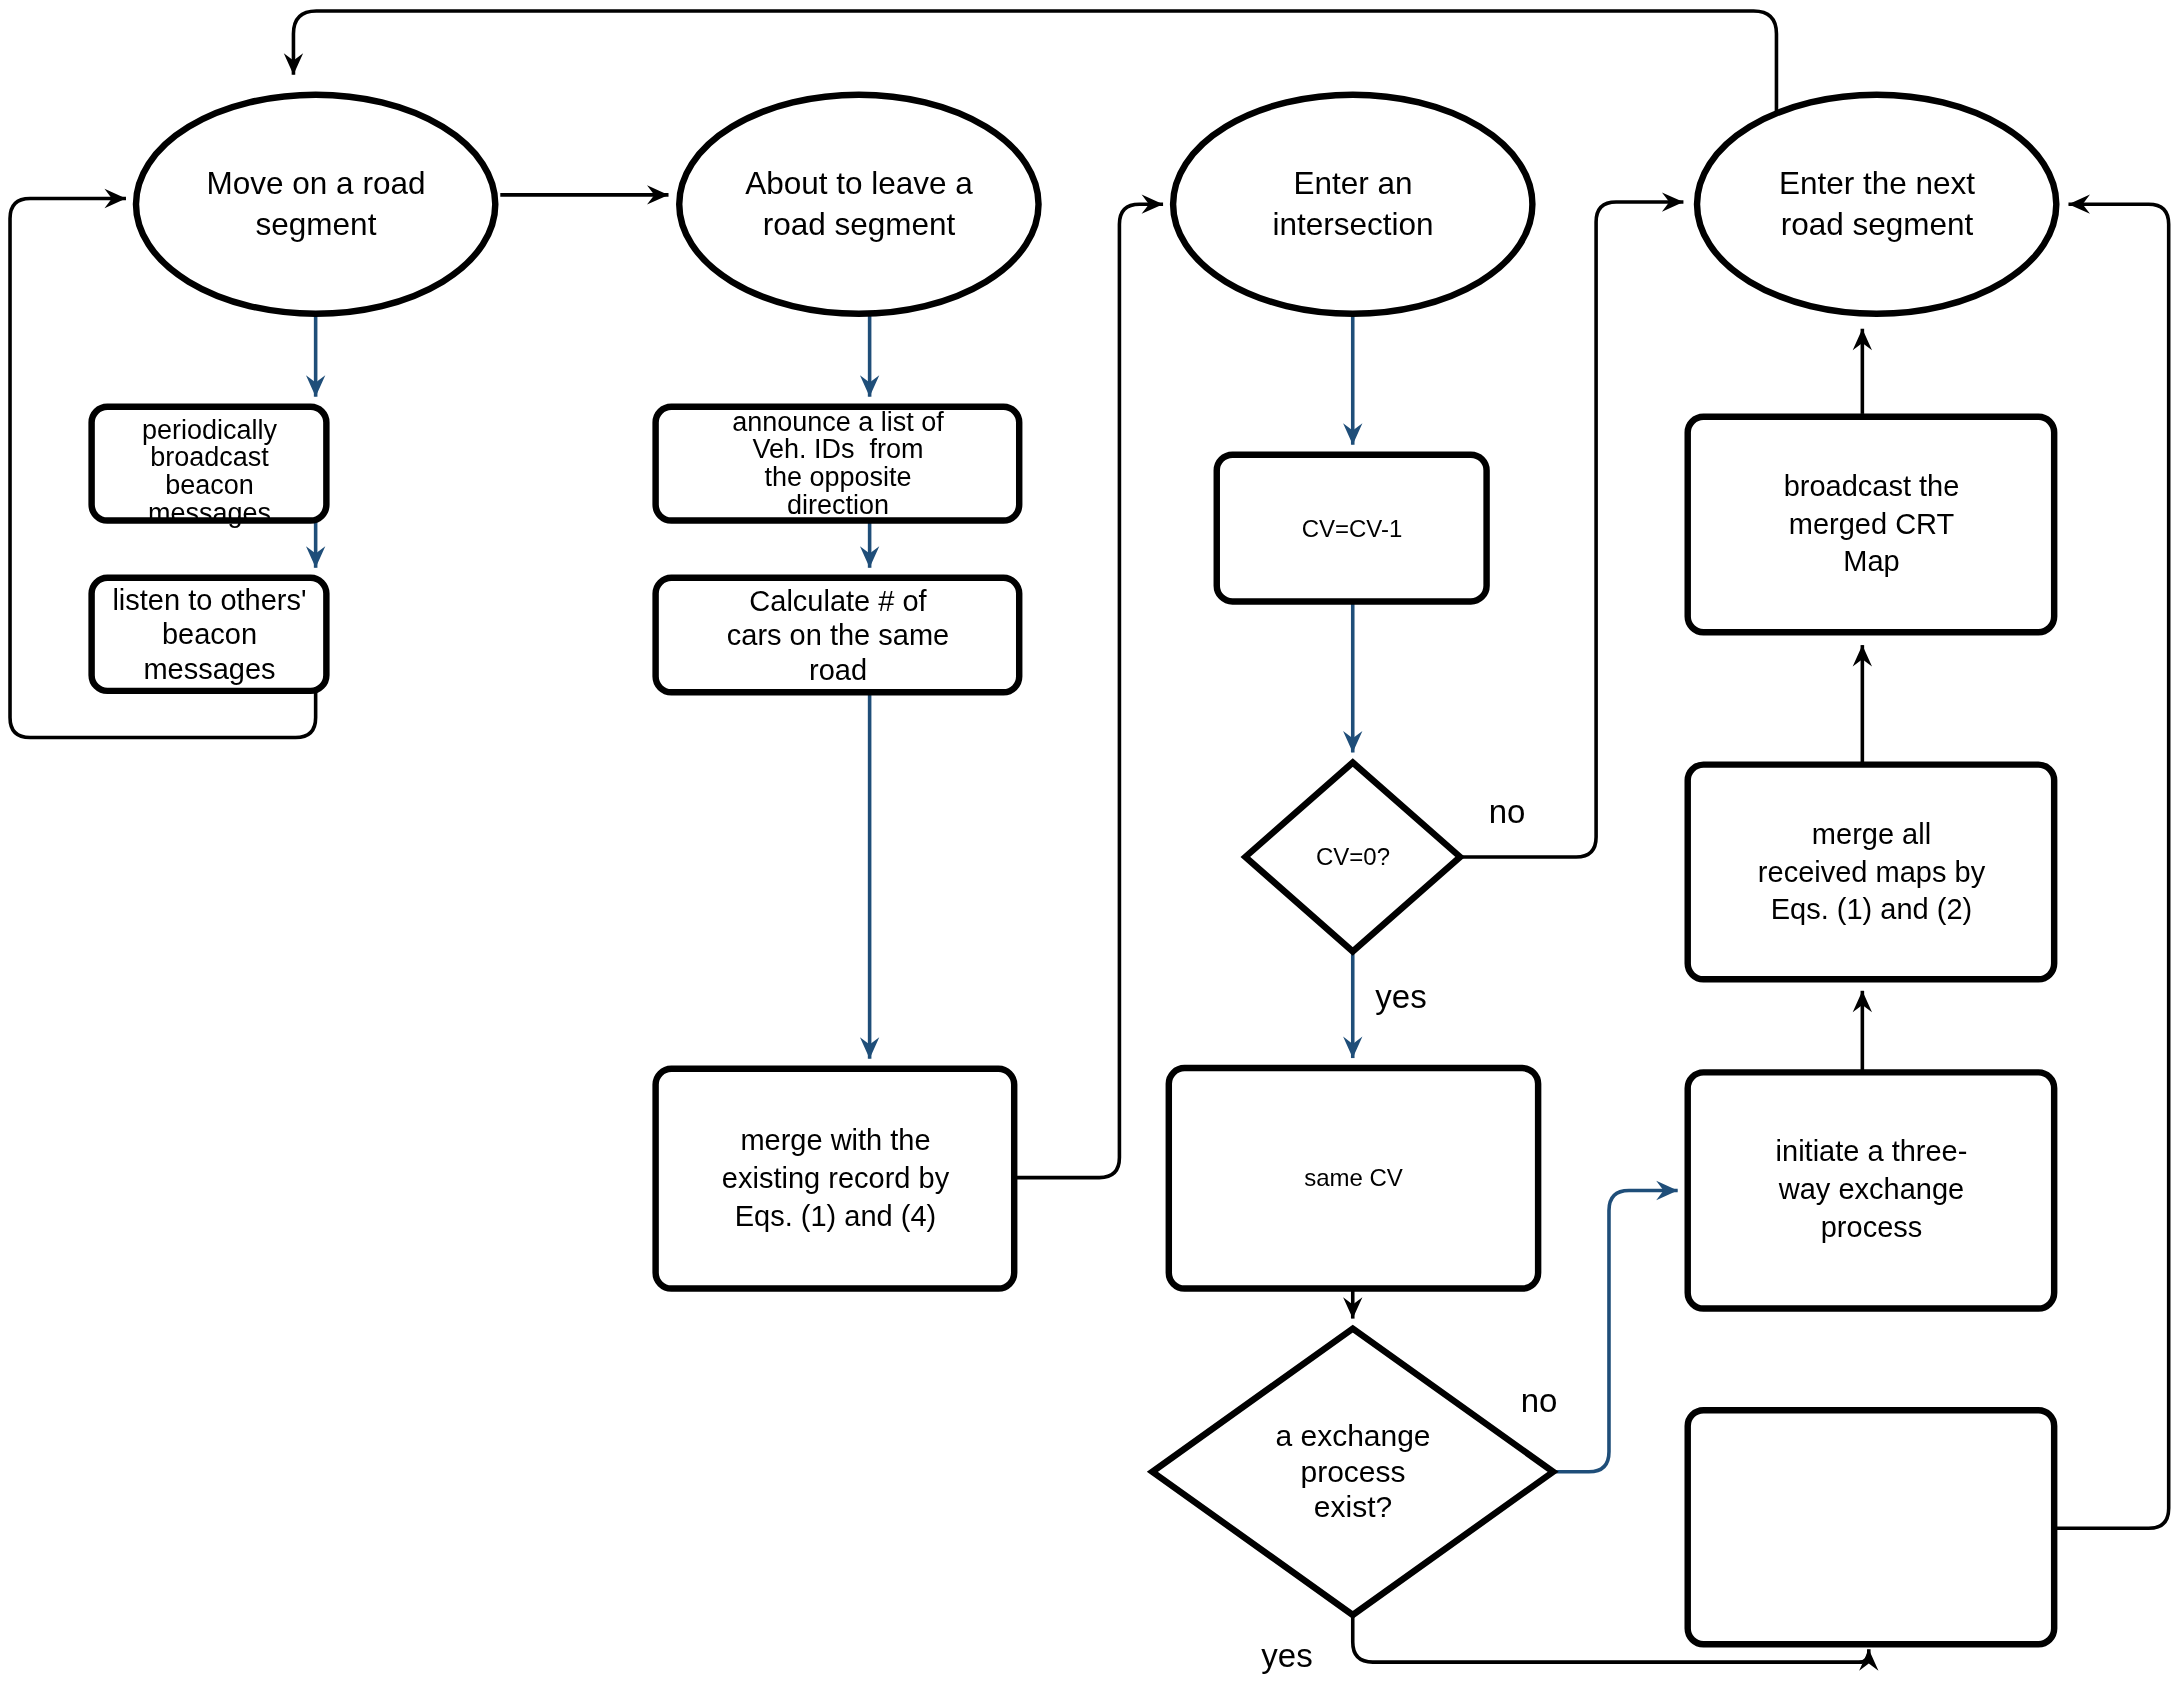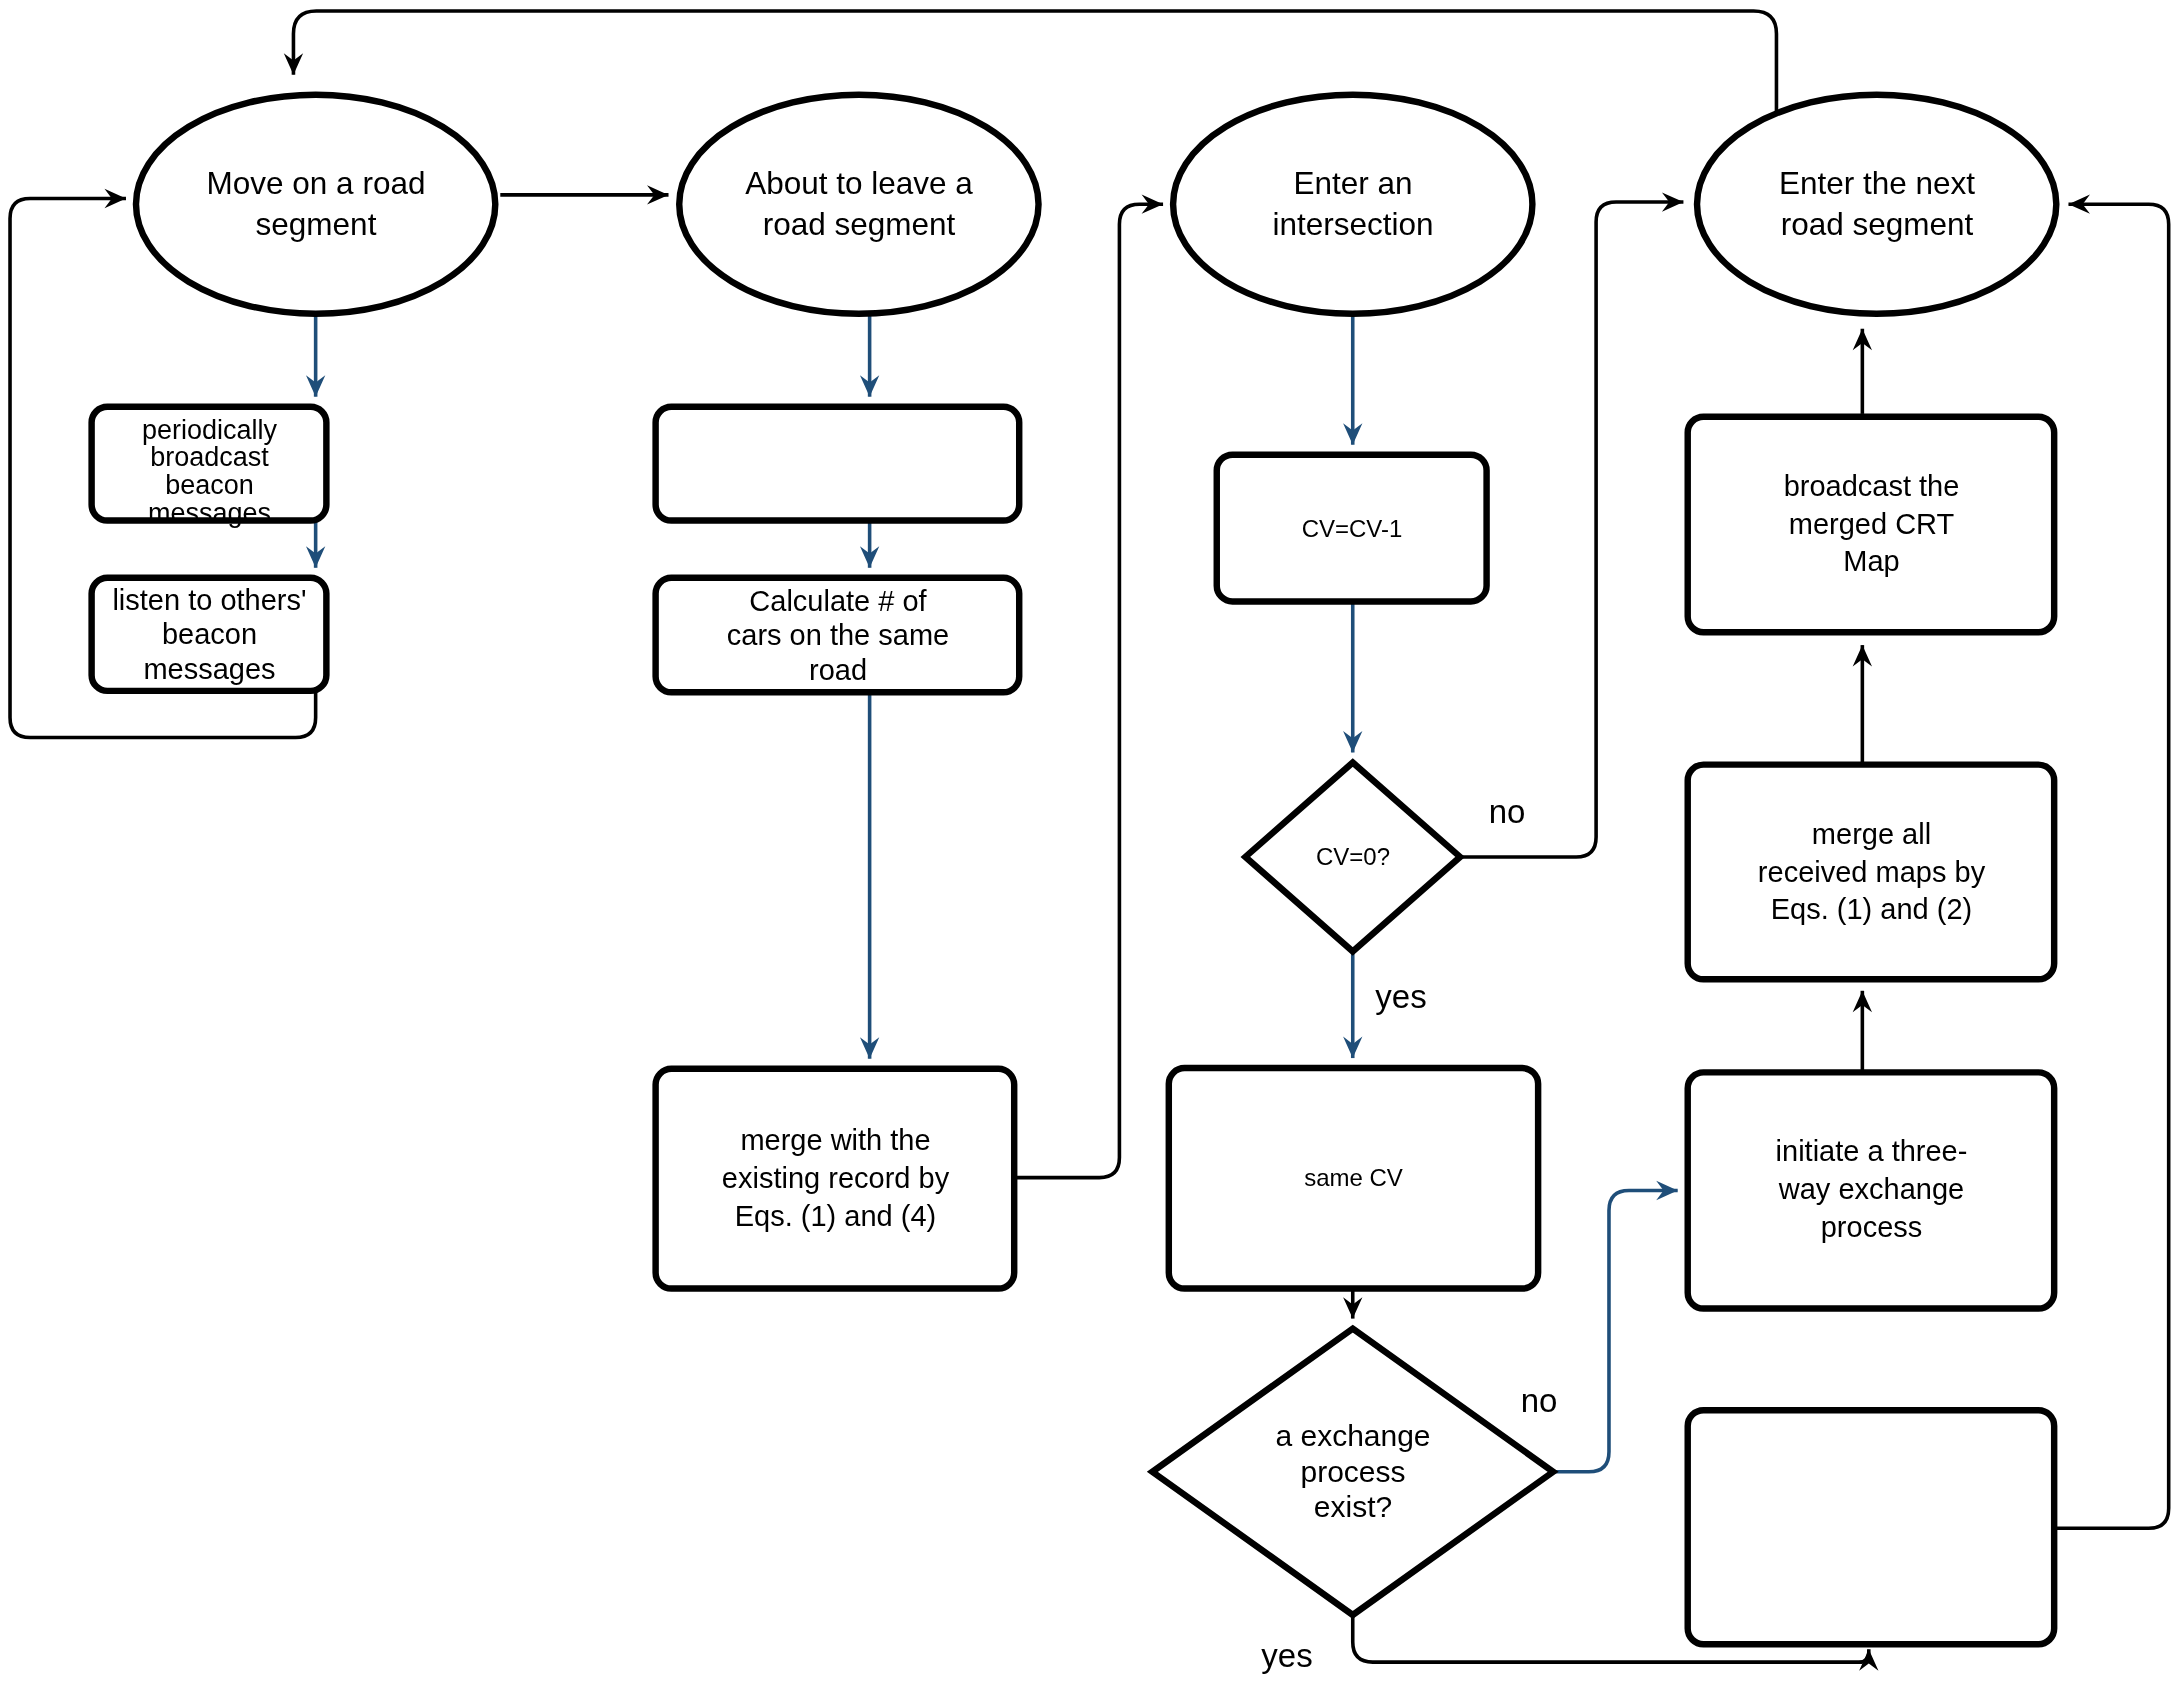--- a/index.html
+++ b/index.html
@@ -85,20 +85,24 @@
   <div class="lbl ell" style="left:1698px;top:132px;width:358px;height:143px;">Enter the next
 road segment</div>
 
   <div class="lbl tight" style="left:92px;top:407px;width:235px;height:114px;margin-top:8px;">periodically
 broadcast
 beacon
 messages</div>
   <div class="lbl" style="left:92px;top:578px;width:235px;height:113px;line-height:1.18;">listen to others'
 beacon
 messages</div>
+  <div class="lbl tight" style="left:656px;top:407px;width:364px;height:114px;">announce a list of
+Veh. IDs  from
+the opposite
+direction</div>
   <div class="lbl" style="left:656px;top:578px;width:364px;height:115px;line-height:1.18;">Calculate # of
 cars on the same
 road</div>
   <div class="lbl roomy" style="left:656px;top:1069px;width:359px;height:220px;">merge with the
 existing record by
 Eqs. (1) and (4)</div>
   <div class="lbl big" style="left:1217px;top:455px;width:270px;height:147px;">CV=CV-1</div>
   <div class="lbl big" style="left:1260px;top:821px;width:186px;height:72px;">CV=0?</div>
   <div class="lbl big" style="left:1169px;top:1068px;width:369px;height:220px;">same CV</div>
   <div class="lbl" style="left:1210px;top:1393px;width:286px;height:157px;font-size:30px;line-height:1.18;">a exchange

